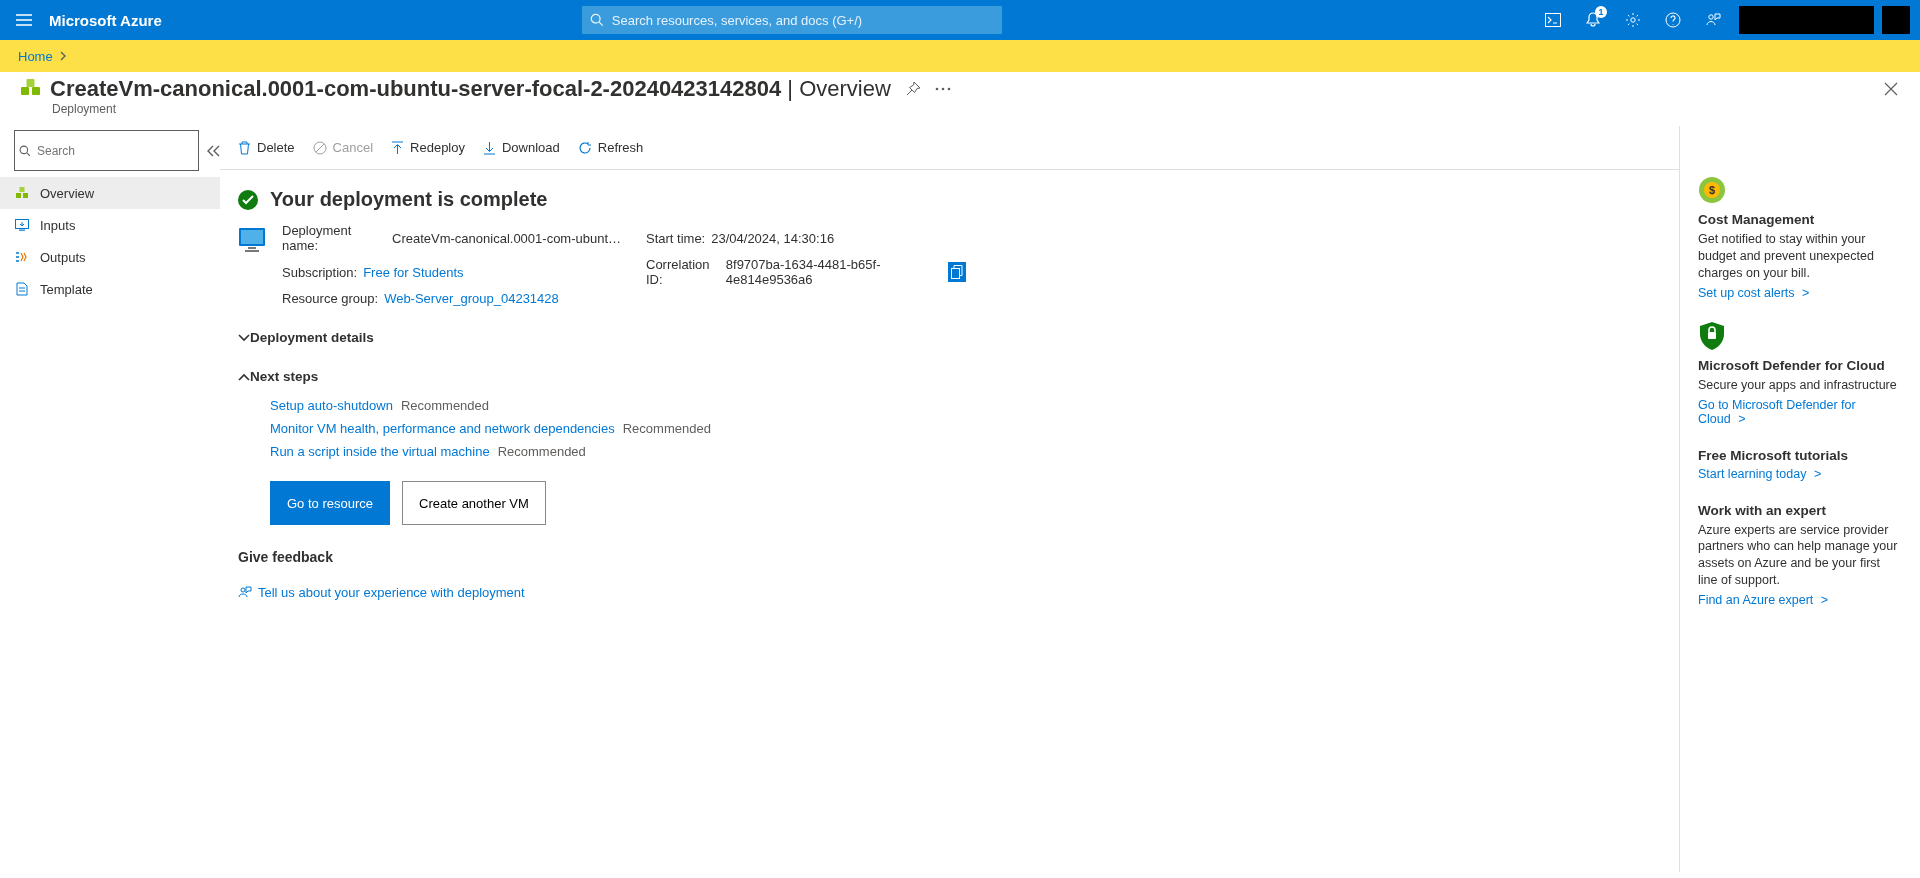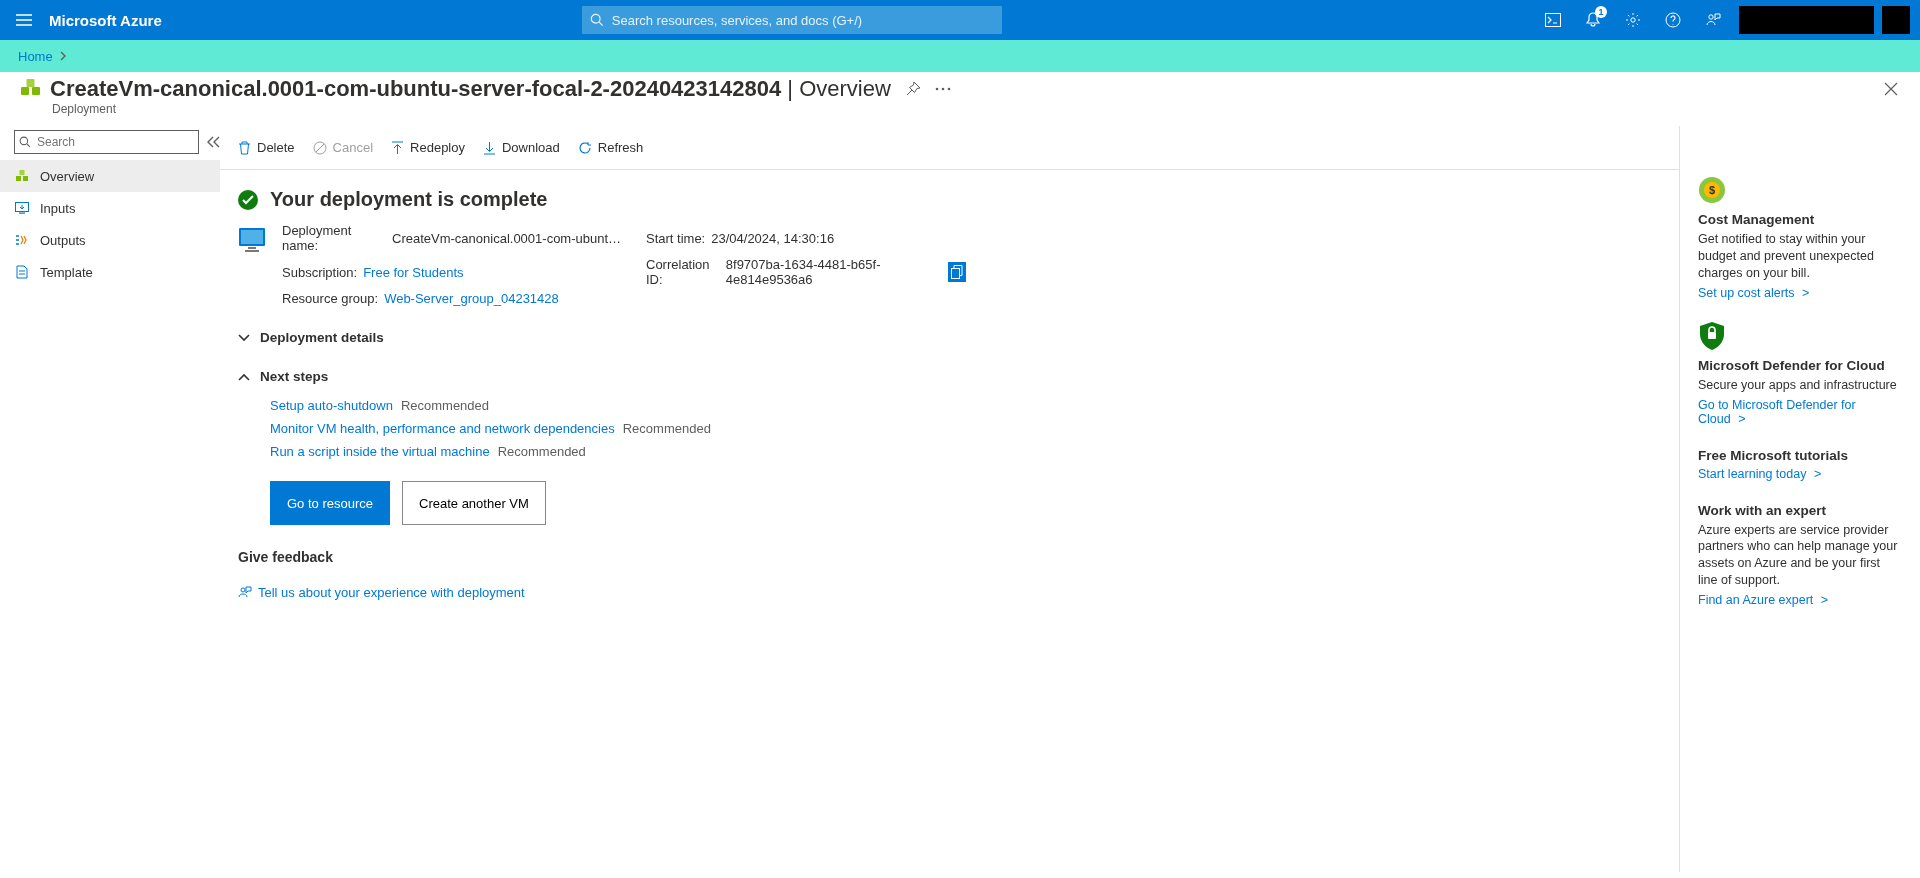--- a/index.html
+++ b/index.html
@@ -16,38 +16,38 @@
   .search-wrap { position: relative; }
   .search-wrap .search-icon { position: absolute; left: 8px; top: 50%; transform: translateY(-50%); color: #fff; opacity: .9; }
   .topbar .spacer { flex: 1; }
   .topbar .icons { display: flex; align-items: center; }
   .topbar .icon-btn { width: 40px; height: 40px; display: flex; align-items: center; justify-content: center; cursor: pointer; position: relative; }
   .topbar .badge { position: absolute; top: 6px; right: 6px; background: #fff; color: #0078d4; border-radius: 50%; font-size: 9px; width: 12px; height: 12px; display: flex; align-items: center; justify-content: center; font-weight: 600; }
   .topbar .account-block { width: 135px; height: 28px; background: #000; margin: 0 6px; }
   .topbar .avatar-block { width: 28px; height: 28px; background: #000; margin: 0 10px 0 2px; }
 
   
-  .crumbbar { height: 32px; background: #5eead4; display: flex; align-items: center; padding: 6px 18px; font-size: 13px; }
+  .crumbbar { height: 32px; background: #fde047; display: flex; align-items: center; padding: 6px 18px; font-size: 13px; }
   .crumbbar .crumb { color: #0078d4; cursor: pointer; }
   .crumbbar .chev { margin: 0 6px; color: #605e5c; }
 
   
   .title-row { display: flex; align-items: center; padding: 4px 18px 0 18px; }
   .title-row .res-icon { width: 26px; height: 26px; margin-right: 6px; display:flex; align-items:center; justify-content:center;}
   .title-row h1 { font-size: 22px; font-weight: 600; display: flex; align-items: center; }
   .title-row .section { font-weight: 400; }
   .title-row .pin, .title-row .more { margin-left: 14px; cursor: pointer; color: #605e5c; }
   .title-row .closebtn { margin-left: auto; margin-right: 4px; cursor: pointer; color: #605e5c; font-size:18px;}
   .subtitle { padding: 0 18px 10px 52px; color: #605e5c; font-size: 12px; }
 
   
   .body { display: flex; height: calc(100% - 132px); }
   .sidebar { width: 220px; border-right: none; padding-top: 4px; }
   .side-search-row { display: flex; align-items: center; padding: 0 10px 6px 14px; gap: 8px;}
-  .side-search { flex: 1; height: 24px; border: 1px solid #605e5c; padding: 0 6px 0 22px; font-size: 12px; }
+  .side-search { flex: 1; height: 41px; border: 1px solid #605e5c; padding: 0 6px 0 22px; font-size: 12px; }
   .side-search-row .collapse-btn { cursor: pointer; color: #605e5c; }
   .side-search-wrap { position: relative; flex:1;}
   .side-search-wrap .search-icon { position: absolute; left: 5px; top: 50%; transform: translateY(-50%); color: #605e5c; font-size:12px;}
   .side-item { height: 32px; display: flex; align-items: center; padding: 0 14px; cursor: pointer; font-size: 13px; }
   .side-item.active { background: #ededed; }
   .side-item .side-icon { width: 16px; margin-right: 10px; display:flex; align-items:center; justify-content:center;}
 
   .main { flex: 1; display: flex; }
   .content { flex: 1; padding: 0 0 0 0; border-right: 1px solid #e1dfdd; overflow:auto;}
   .toolbar { height: 44px; border-bottom: 1px solid #e1dfdd; display: flex; align-items: center; padding: 0 18px; gap: 18px; font-size: 13px; }
@@ -61,21 +61,21 @@
 
   .details { display: flex; padding: 4px 18px 12px 18px; gap: 16px; align-items: flex-start; }
   .details .vm-icon { width: 28px; height: 28px; flex: 0 0 28px; margin-top:4px;}
   .details .cols { display: grid; grid-template-columns: 340px 320px; column-gap: 24px; row-gap: 4px; font-size: 13px; }
   .kv { display: flex; gap: 6px; align-items:center;}
   .kv .k { color: #323130; }
   .kv .v-trunc { white-space: nowrap; overflow: hidden; text-overflow: ellipsis; max-width: 230px; display:inline-block;}
   .copy-btn { width: 20px; height: 20px; background: #0078d4; display: inline-flex; align-items: center; justify-content: center; cursor: pointer; margin-left:4px; color:#fff;}
 
   .sect { padding: 6px 18px; }
-  .sect-header { display: flex; align-items: center; gap: 10px; cursor: pointer; font-weight: 600; font-size: 13.5px; padding: 6px 0; }
+  .sect-header { display: flex; align-items: center; cursor: pointer; font-weight: 600; font-size: 13.5px; padding: 6px 0; }
   .sect-header .chev { color: #323130; }
   .sect-body { padding: 4px 0 4px 32px; }
   .step { padding: 4px 0; font-size: 13px; }
   .step .rec { color: #605e5c; margin-left: 8px; }
   .btn-row { display: flex; gap: 12px; padding: 14px 0 18px 32px; }
   .btn { height: 44px; padding: 0 16px; font-size: 13px; cursor: pointer; border: 1px solid #8a8886; background: #fff; }
   .btn.primary { background: #0078d4; color: #fff; border-color: #0078d4; }
   .feedback-h { font-weight: 600; font-size: 14px; padding: 0 18px; }
   .feedback-link { padding: 8px 18px; display: flex; gap: 6px; align-items: center; margin-top: 12px; }
 

